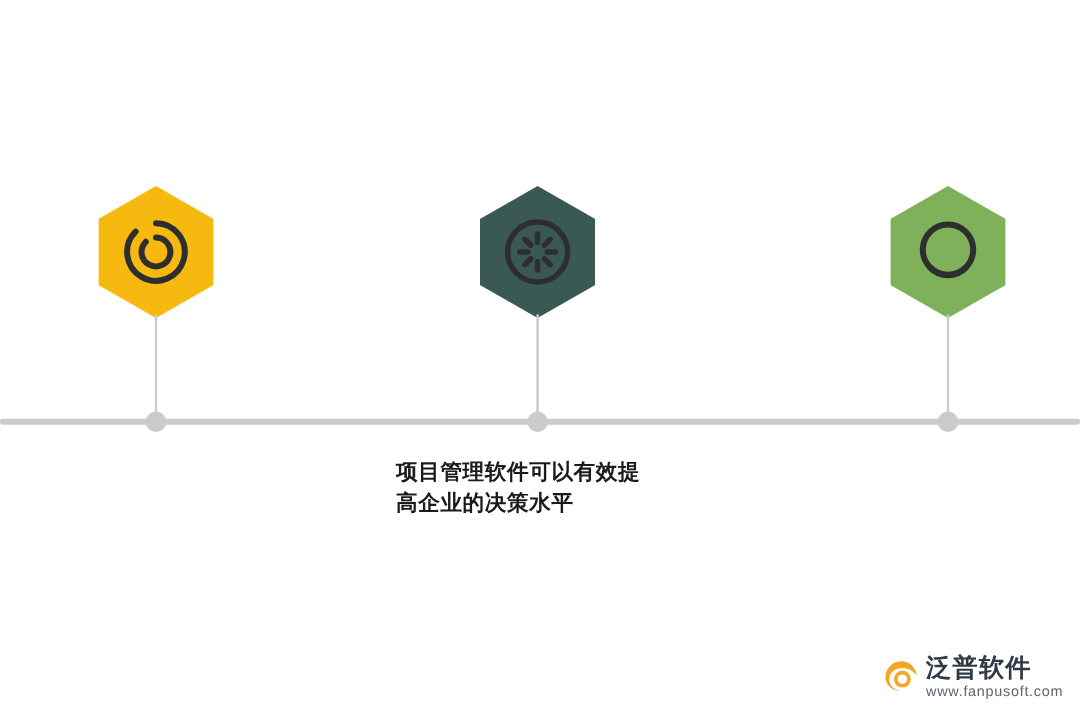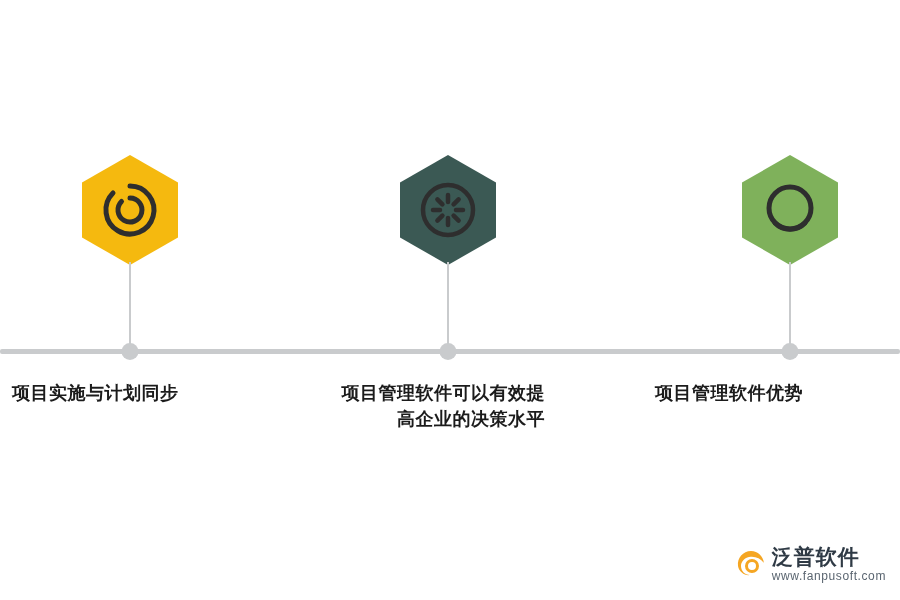--- a/index.html
+++ b/index.html
@@ -67,21 +67,21 @@
   .label {
     position: absolute;
     top: 380px;
     font-size: 18px;
     font-weight: bold;
     color: #1b1b1b;
     line-height: 1.45;
     letter-spacing: 0.5px;
   }
   .label-left   { left: 12px;  width: 230px; text-align: left; }
-  .label-center { left: 330px; width: 215px; text-align: right; }
+  .label-center { left: 330px; width: 215px; text-align: left; }
   .label-right  { left: 655px; width: 230px; text-align: left; }
 
   
   .logo {
     position: absolute;
     right: 14px;
     bottom: 18px;
     display: flex;
     align-items: center;
     gap: 6px;
@@ -160,23 +160,21 @@
         <g stroke="#2e2e2e" fill="none" stroke-width="5" stroke-linecap="round">
           <circle cx="48" cy="53" r="21"></circle>
           <path d="M33,68 a21,21 0 0,0 30,0"></path>
         </g>
       </svg>
     </div>
     <div class="stem"></div>
     <div class="dot"></div>
   </div>
 
-  <div class="label label-left">项目实施与计划同步</div>
   <div class="label label-center">项目管理软件可以有效提高企业的决策水平</div>
-  <div class="label label-right">项目管理软件优势</div>
 
   <div class="logo">
     <div class="logo-mark">
       <svg width="30" height="30" viewBox="0 0 30 30">
         <path d="M15,2 C22,2 27,7 28,14 C24,9 19,7 13,8 C8,9 5,13 5,17 C5,22 9,26 14,26 C9,27 3,23 2,17 C1,9 7,2 15,2 Z" fill="#f5a623"></path>
         <circle cx="16" cy="17" r="5.5" fill="none" stroke="#f5a623" stroke-width="3"></circle>
       </svg>
     </div>
     <div class="logo-text">
       <div class="logo-name">泛普软件</div>

